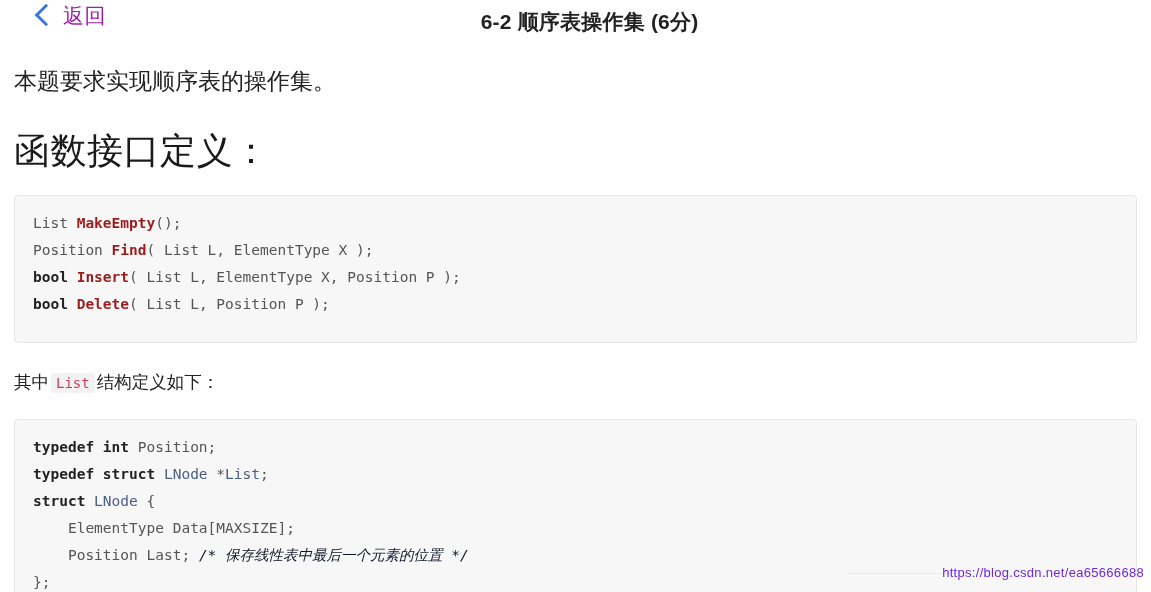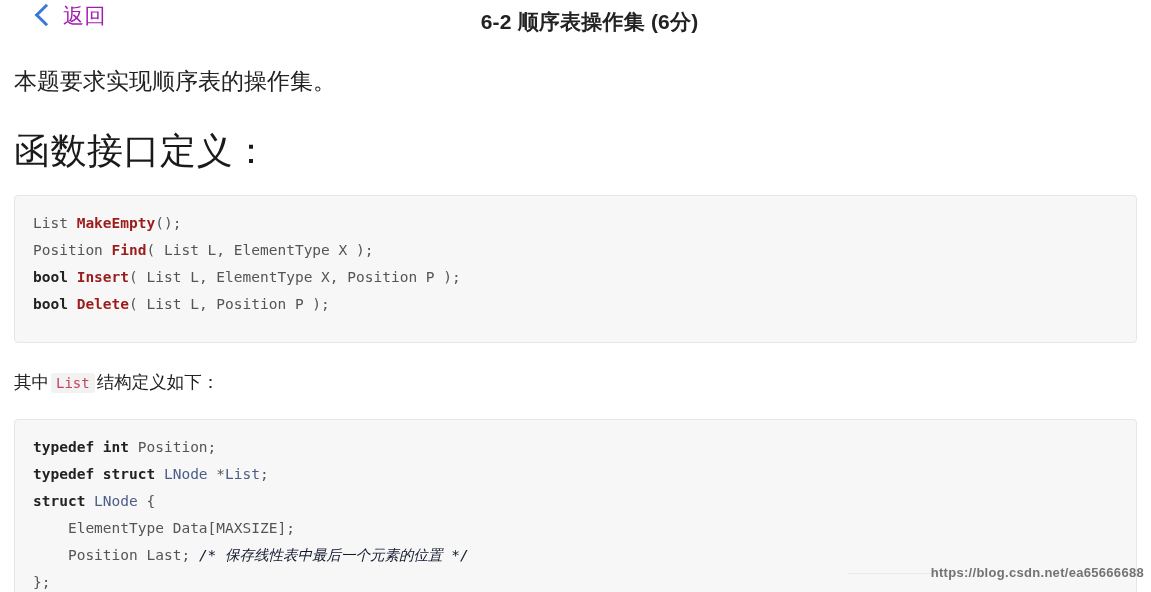--- a/index.html
+++ b/index.html
@@ -125,25 +125,24 @@
     top: 573px;
     width: 120px;
     height: 1px;
     background: #ebebeb;
   }
   .watermark {
     position: absolute;
     right: 7px;
     top: 565px;
     font-size: 13px;
-    color: #737373;
+    color: #6d28d9;
     letter-spacing: 0.3px;
     white-space: nowrap;
     user-select: none;
-    font-weight: bold;
   }
 </style>
 </head>
 <body>
 
 <div class="topbar">
   <div class="back-link">
     <span class="chev"></span>
     <span class="back-label">返回</span>
   </div>

